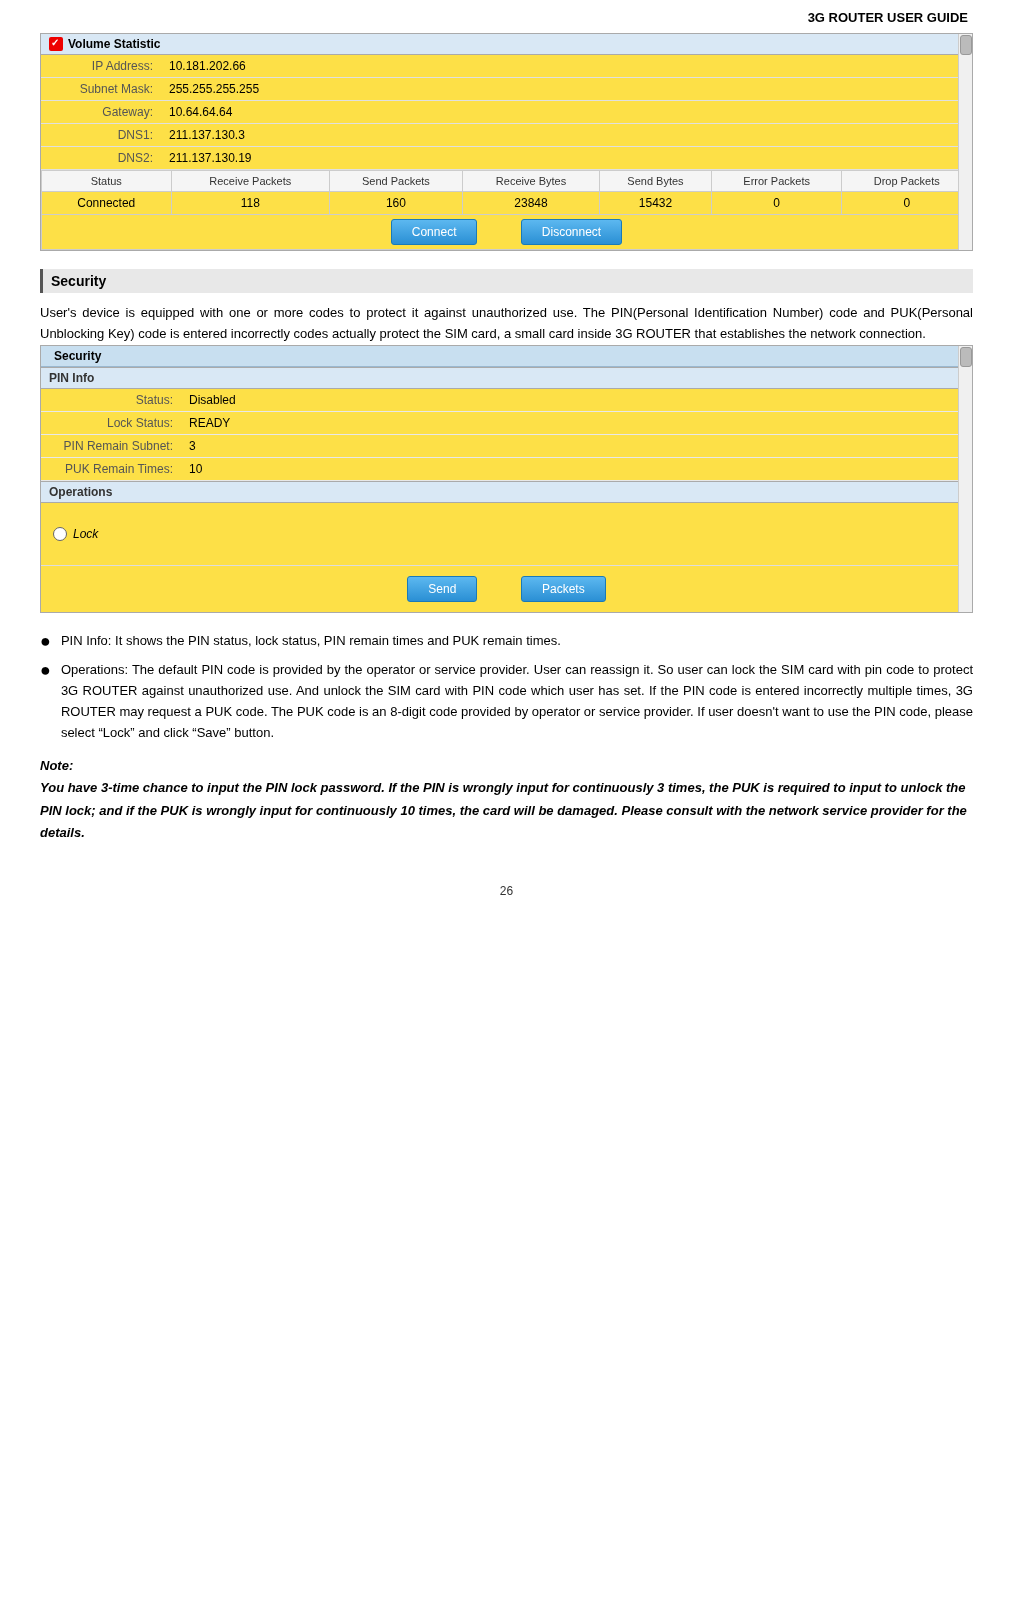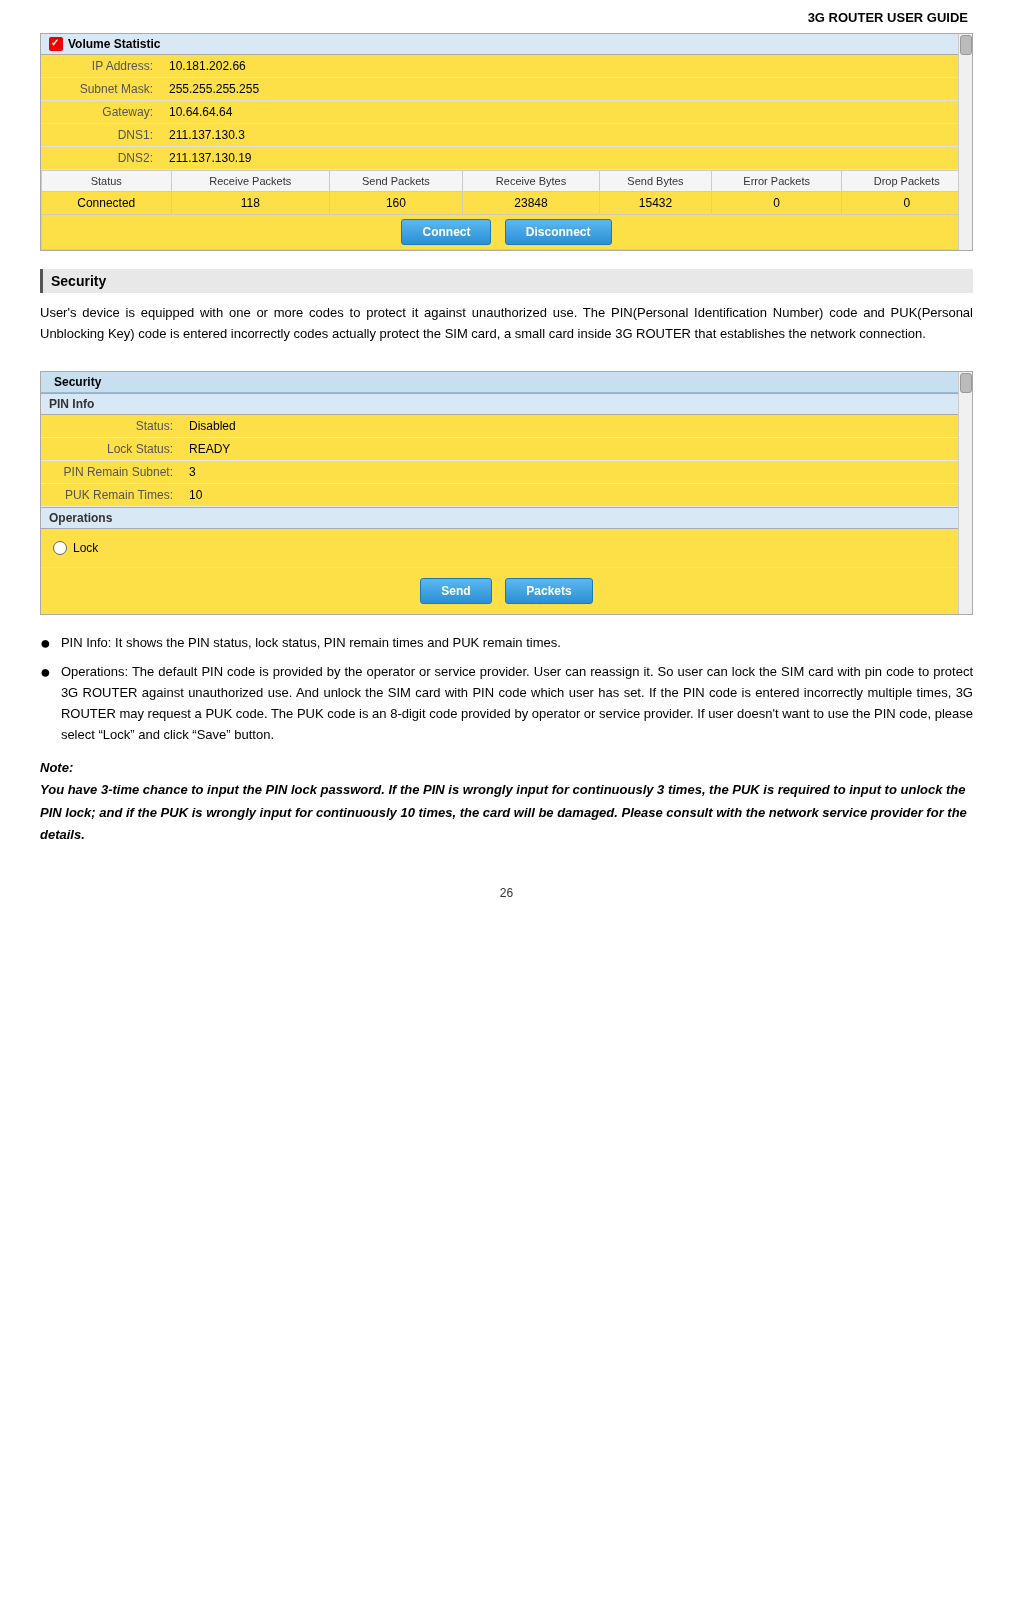--- a/index.html
+++ b/index.html
@@ -95,36 +95,35 @@
       padding: 10px;
     }
     .btn-blue {
       background: linear-gradient(to bottom, #5cb8f0, #2a8fd4);
       color: #fff;
       border: 1px solid #1a7ab8;
       border-radius: 3px;
       padding: 5px 20px;
       font-size: 12px;
       cursor: pointer;
-      margin: 0 5px;
-      font-weight: bold;
+      margin: 0 20px;
     }
     
     .section-heading {
       font-size: 14px;
       font-weight: bold;
       background: #e8e8e8;
       padding: 4px 8px;
       margin-bottom: 10px;
       border-left: 3px solid #555;
     }
     .body-text {
       font-size: 13px;
       line-height: 1.6;
-      margin-bottom: 26px;
+      margin-bottom: 0;
       text-align: justify;
     }
     
     .section-panel-title {
       background: #c8dff0;
       border-bottom: 1px solid #9ab8d0;
       padding: 3px 8px;
       font-size: 12px;
       font-weight: bold;
       display: flex;
@@ -148,22 +147,23 @@
       padding: 4px 8px;
       border-bottom: 1px solid #e8e8e8;
       font-size: 12px;
     }
     .pin-info-table td.lbl {
       text-align: right;
       color: #555;
       width: 140px;
     }
     .ops-section {
-      padding: 12px 12px;
+      padding: 24px 12px;
       border-bottom: 1px solid #ddd;
+      font-style: italic;
     }
     .radio-label {
       display: flex;
       align-items: center;
       gap: 6px;
       font-size: 12px;
     }
     .radio-circle {
       width: 14px;
       height: 14px;

